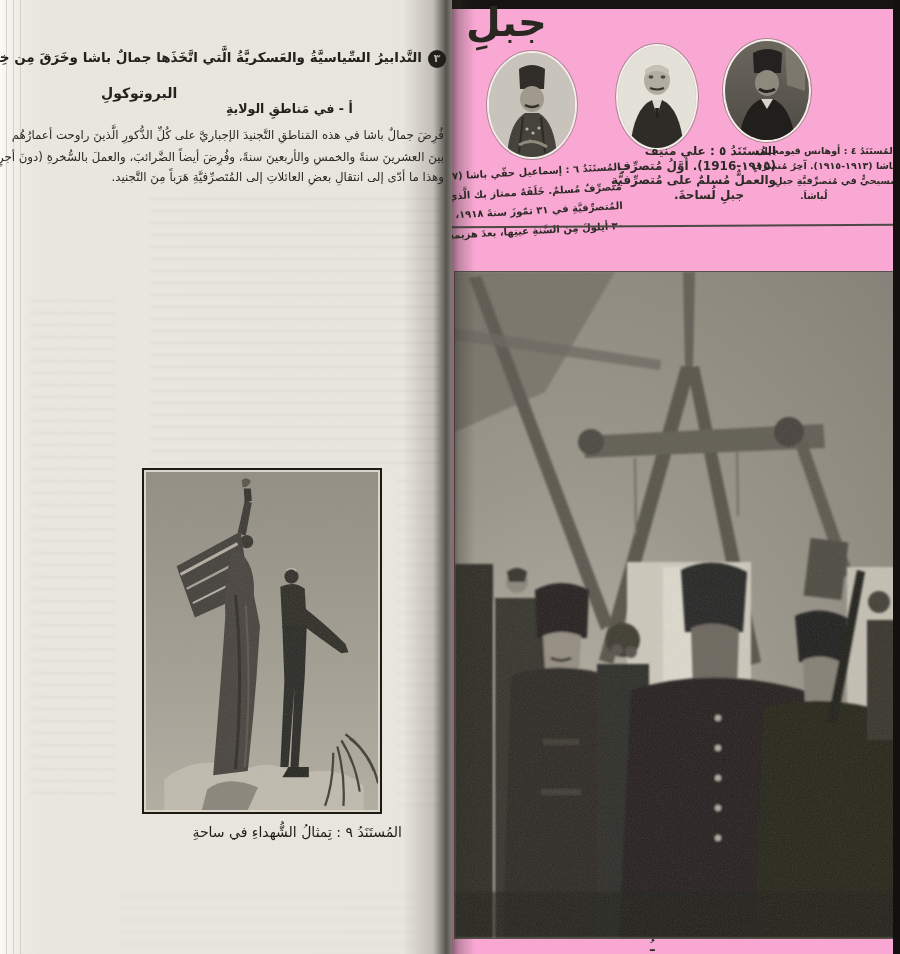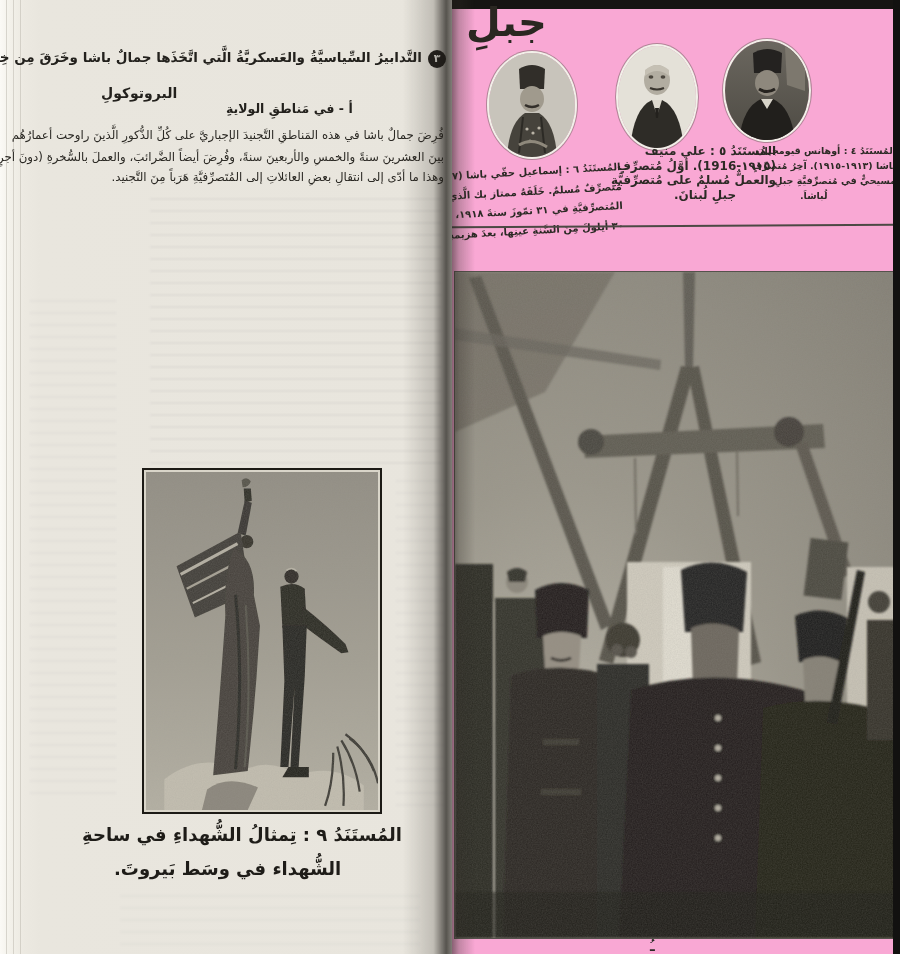--- a/index.html
+++ b/index.html
@@ -23,21 +23,21 @@
     font-size:13.5px;font-weight:bold;letter-spacing:-.2px;}
   .h1l2{position:absolute;left:58px;top:85px;font-size:14px;font-weight:bold;margin-left:43px;}
   .subhead{position:absolute;left:226px;top:101px;font-size:12.5px;font-weight:bold;}
   .bodyline{position:absolute;left:36px;width:408px;font-size:11.8px;letter-spacing:-.15px;color:#2b2924;}
   .bl1{top:128px;text-align:right;}
   .bl2{top:150px;text-align:right;}
   .bl3{top:170px;text-align:right;}
   .fig-frame{position:absolute;left:142px;top:468px;width:232px;height:338px;
     border:2px solid #1c1a15;background:#d9d5c9;padding:2px;}
   .fig-frame svg{display:block;width:100%;height:100%;}
-  .figcap{font-size:18px;font-weight:bold;color:#1e1c18;}
+  .figcap{font-size:14px;font-weight:normal;color:#1e1c18;}
   .fc1{position:absolute;left:112px;top:824px;width:290px;text-align:right;}
   .fc2{position:absolute;left:114px;top:858px;text-align:left;}
   
   .page-right{position:absolute;left:452px;top:0;width:448px;height:954px;overflow:hidden;background:#f9a8d4;}
   .topband{position:absolute;left:0;top:0;width:448px;height:9px;background:#161412;}
   .rightedge{position:absolute;right:0;top:0;width:7px;height:954px;background:#121110;z-index:40;}
   .chap-title{position:absolute;left:14px;top:2px;font-size:40px;font-weight:bold;color:#2a2721;
     direction:rtl;line-height:1;}
   .oval{position:absolute;border-radius:50%;overflow:hidden;
     box-shadow:0 0 0 2px #f2f0e9,0 0 0 3px rgba(90,86,78,.45);}
@@ -132,21 +132,20 @@
           <path d="M132 112 Q146 106 156 114 L158 150 L134 152 Z" fill="#2b2924"></path>
           <path d="M155 132 Q178 150 196 168 L199 176 L192 177 Q170 162 152 148 Z" fill="#2b2924"></path>
           <path d="M134 150 L158 150 L156 200 L150 288 L142 288 L146 210 L140 288 L132 288 L136 204 Z" fill="#272520"></path>
           <path d="M140 288 L160 288 L160 298 L134 298 Z" fill="#23211d"></path>
         </g>
         <rect width="228" height="330" filter="url(#grainA)" opacity="0.5"></rect>
       </svg>
     </div>
 
     <div class="ar figcap fc1">المُستَنَدُ ٩ : تِمثالُ الشُّهداءِ في ساحةِ</div>
-    <div class="ar figcap fc2">الشُّهداء في وسَط بَيروتَ.</div>
   </div>
 
   <div class="page-right">
     <div class="topband"></div>
 
     <div class="chap-title">جبلِ</div>
 
     <div class="oval ov6">
       <svg viewBox="0 0 86 104" preserveAspectRatio="none">
         <rect width="86" height="104" fill="#c8c4bb"></rect>
@@ -196,21 +195,21 @@
     <div class="pcap cap4">
       <div>المُستَنَدُ ٤ : أوهانس قيومجيان</div>
       <div>باشا (١٩١٣-١٩١٥). آخِرُ مُتصرِّفٍ</div>
       <div>مسيحيٌّ في مُتصرِّفيَّةِ جبلِ</div>
       <div class="lastline">لُباشاَ.</div>
     </div>
     <div class="pcap cap5">
       <div>المُستَنَدُ ٥ : علي منيف</div>
       <div>(١٩١٥-1916). أوَّلُ مُتصرِّفٍ</div>
       <div>والعملٌّ مُسلمٌ على مُتصرِّفيَّةِ</div>
-      <div class="lastline">جبلِ لُبنانَ.</div>
+      <div class="lastline">جبلِ لُساحةَ.</div>
     </div>
     <div class="pcap cap6">
       <div>المُستَنَدُ ٦ : إسماعيل حقّي باشا (١٩١٧-١٩١٨)، ثاني</div>
       <div>مُتصرِّفٌ مُسلمٌ. خَلَفَهُ ممتاز بك الَّذي تولّى منصبَ</div>
       <div>المُتصرِّفيَّةِ في ٣١ تمّوزَ سنةَ ١٩١٨، ولكنَّهُ ترك منصبَهُ في</div>
       <div>٣٠ أيلولَ مِنَ السَّنةِ عينِها، بعدَ هزيمةِ العثمانيّينَ أمامَ</div>
     </div>
 
     <div class="hrule"></div>
 

